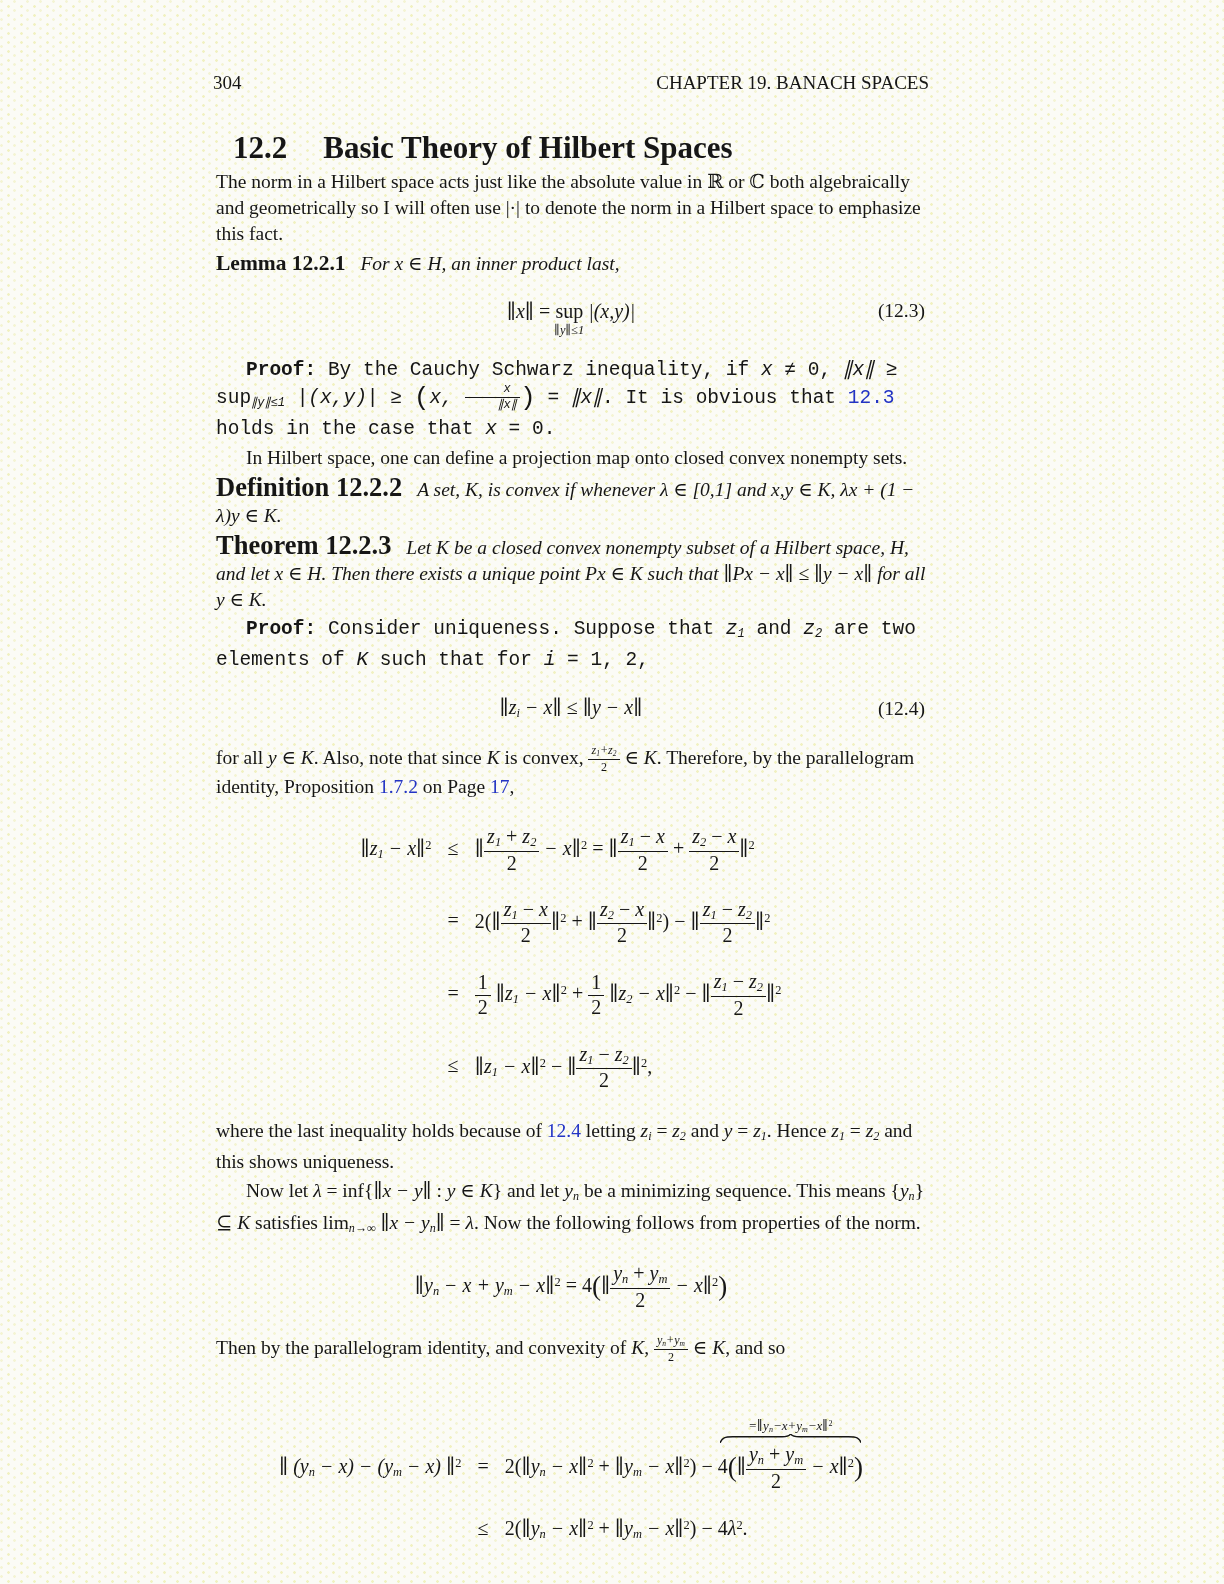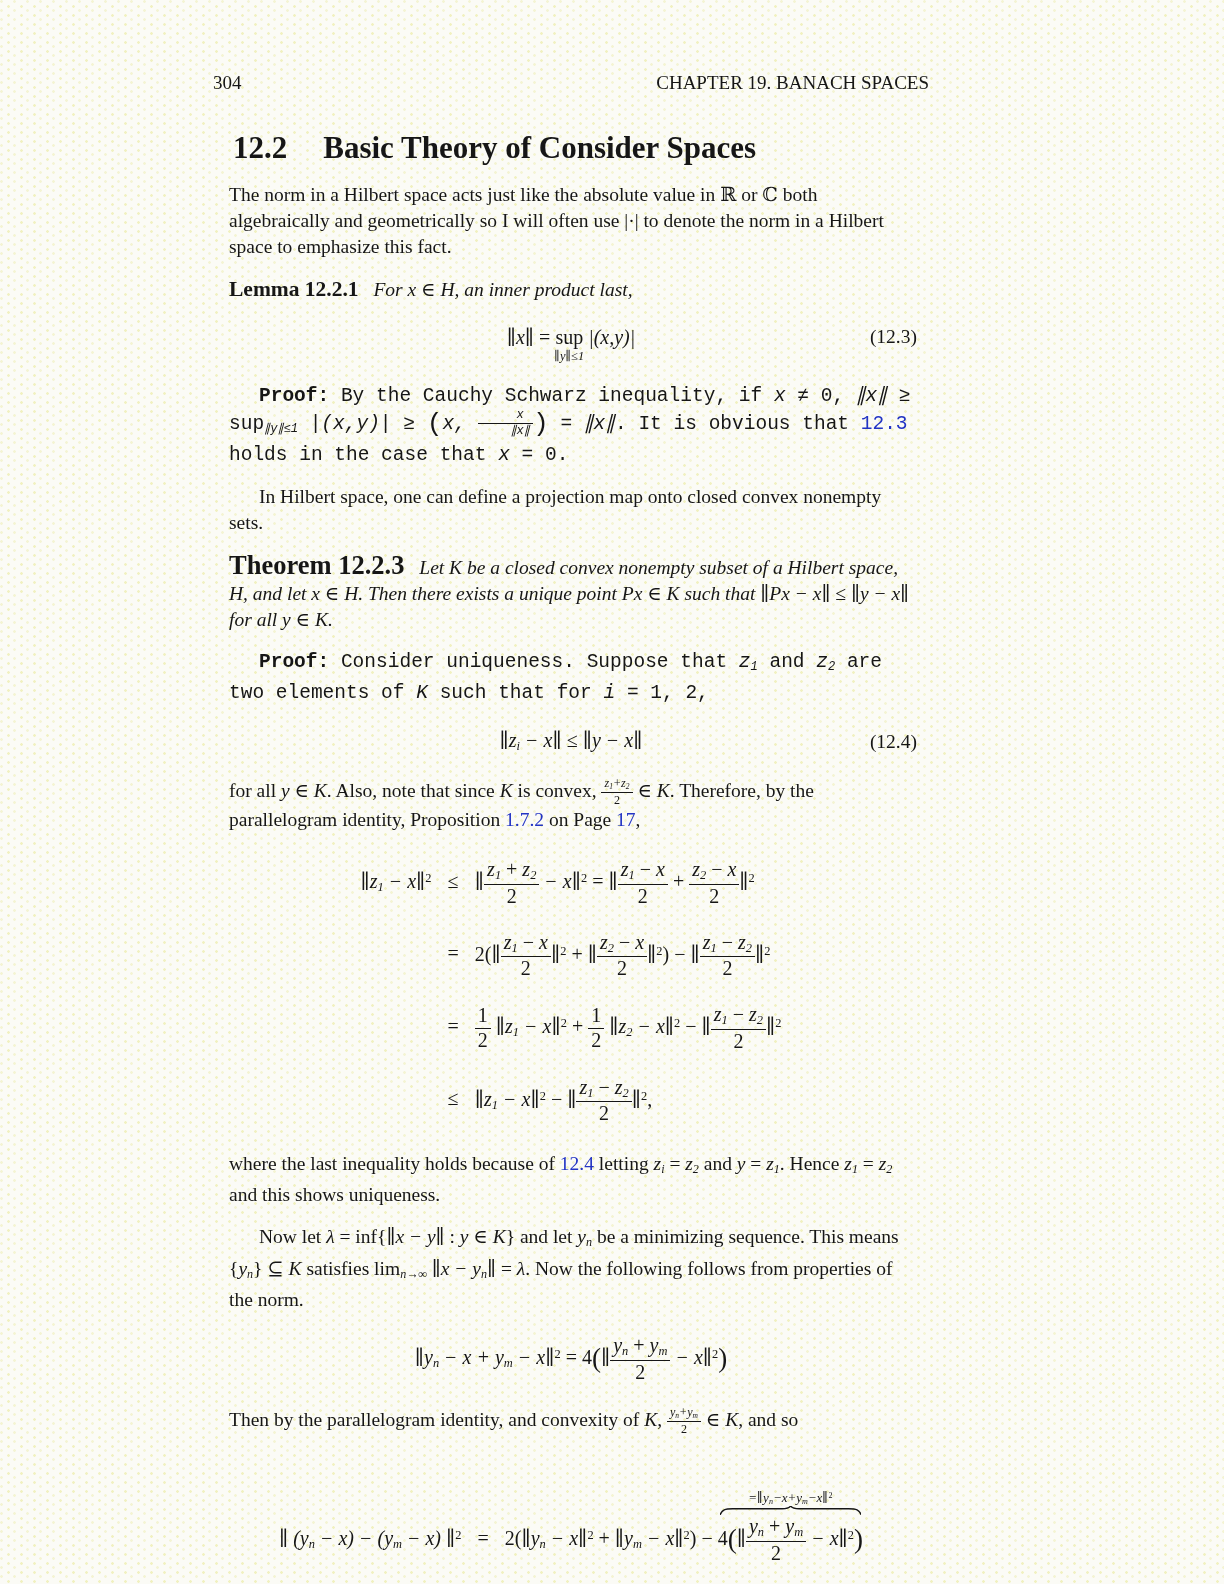--- a/index.html
+++ b/index.html
@@ -10,33 +10,33 @@
       radial-gradient(circle, rgba(228,228,130,.45) 1px, rgba(228,228,130,0) 1.6px),
       radial-gradient(circle, rgba(228,228,130,.30) 1px, rgba(228,228,130,0) 1.6px);
     background-size:13px 9px,13px 9px;
     background-position:2px 2px,8px 6px;
     font-family:"Liberation Serif","DejaVu Serif",serif;
     color:#161616;
   }
   .content{position:absolute;left:213px;top:72px;width:716px;}
   .pagehead{display:flex;justify-content:space-between;font-size:19px;}
   .sec{margin:36px 0 0 0;padding-left:20px;font-size:31px;font-weight:bold;display:flex;gap:36px;font-family:Liberation Serif, serif;}
-  p.body{font-size:19.5px;line-height:26px;margin:16px;}
+  p.body{font-size:19.5px;line-height:26px;margin:3px;}
   .ind{text-indent:30px;}
   .mt-intro{margin-top:16px;}
   .mt-lemma{margin-top:24px;}
   .mt-def{margin-top:26px;line-height:27px;}
   .mt-thm{margin-top:22px;line-height:27px;}
   .mt-proof{margin-top:18px;font-family:Liberation Mono, monospace;}
   .mt-sm{margin-top:2px;}
   .mt-p{margin-top:12px;}
   .lemhead{font-weight:bold;font-size:21.5px;margin-right:10px;}
   .bighead{font-weight:bold;font-size:26.5px;margin-right:10px;}
   .mitbody{font-style:italic;}
-  .eqrow{position:relative;text-align:center;font-size:20px;margin:22px 12px;}
+  .eqrow{position:relative;text-align:center;font-size:20px;margin:22px 4px;}
   .eqrow.understack{margin-bottom:34px;}
   .eqtag{position:absolute;right:0;top:50%;transform:translateY(-50%);font-size:19.5px;}
   .mi{font-style:italic;}
   .mb{font-weight:bold;}
   .ms{font-size:0.62em;font-style:italic;vertical-align:-0.28em;}
   .mp{font-size:0.62em;vertical-align:0.5em;}
   .mbp{font-size:1.35em;vertical-align:-0.1em;line-height:1;}
   .mlink{color:#2334c4;cursor:pointer;}
   .frac{display:inline-block;vertical-align:middle;text-align:center;font-size:0.62em;line-height:1.08;}
   .disp .frac{font-size:1em;}
@@ -60,38 +60,42 @@
 <div class="page">
   <div class="content">
 
     <div class="pagehead">
       <span>304</span>
       <span>CHAPTER 19.  BANACH SPACES</span>
     </div>
 
     <h1 class="sec">
       <span>12.2</span>
-      <span>Basic Theory of Consider Spaces</span>
+      <span>Basic Theory of Hilbert Spaces</span>
     </h1>
 
     <p class="body mt-intro">The norm in a Hilbert space acts just like the absolute value in ℝ or ℂ both algebraically and geometrically so I will often use |·| to denote the norm in a Hilbert space to emphasize this fact.</p>
 
     <p class="body mt-lemma">
       <span class="lemhead">Lemma 12.2.1</span>
       <span class="mitbody">For x ∈ H, an inner product last,</span>
     </p>
 
     <div class="eqrow disp understack">
       <span><span class="mi">∥x∥ </span><span class="mr">= </span><span class="stack"><span class="stTop">sup</span><span class="stBot"><span class="mi">∥y∥≤1</span></span></span><span class="mi"> |(x,y)|</span></span>
       <span class="eqtag">(12.3)</span>
     </div>
 
     <p class="body ind mt-proof"><span class="mb">Proof: </span><span class="mr">By the Cauchy Schwarz inequality, if </span><span class="mi">x </span><span class="mr">≠ 0, </span><span class="mi">∥x∥ </span><span class="mr">≥ sup</span><span class="ms">∥y∥≤1</span><span class="mi"> |(x,y)| </span><span class="mr">≥ </span><span class="mbp">(</span><span class="mi">x, </span><span class="frac"><span class="num"><span class="mi">x</span></span><span class="den"><span class="mi">∥x∥</span></span></span><span class="mbp">)</span><span class="mr"> = </span><span class="mi">∥x∥</span><span class="mr">. It is obvious that </span><span class="mlink">12.3</span><span class="mr"> holds in the case that </span><span class="mi">x </span><span class="mr">= 0.</span></p>
     <p class="body ind mt-sm">In Hilbert space, one can define a projection map onto closed convex nonempty sets.</p>
 
+    <p class="body mt-def">
+      <span class="bighead">Definition 12.2.2</span>
+      <span class="mitbody">A set, K, is convex if whenever λ ∈ [0,1] and x,y ∈ K, λx + (1 − λ)y ∈ K.</span>
+    </p>
 
     <p class="body mt-thm">
       <span class="bighead">Theorem 12.2.3</span>
       <span class="mitbody">Let K be a closed convex nonempty subset of a Hilbert space, H, and let x ∈ H. Then there exists a unique point Px ∈ K such that ∥Px − x∥ ≤ ∥y − x∥ for all y ∈ K.</span>
     </p>
 
     <p class="body ind mt-proof"><span class="mb">Proof: </span><span class="mr">Consider uniqueness.  Suppose that </span><span class="mi">z</span><span class="ms">1</span><span class="mr"> and </span><span class="mi">z</span><span class="ms">2</span><span class="mr"> are two elements of </span><span class="mi">K</span><span class="mr"> such that for </span><span class="mi">i </span><span class="mr">= 1, 2,</span></p>
 
     <div class="eqrow disp">
       <span><span class="mi">∥z</span><span class="ms">i</span><span class="mi"> − x∥ </span><span class="mr">≤ </span><span class="mi">∥y − x∥</span></span>

